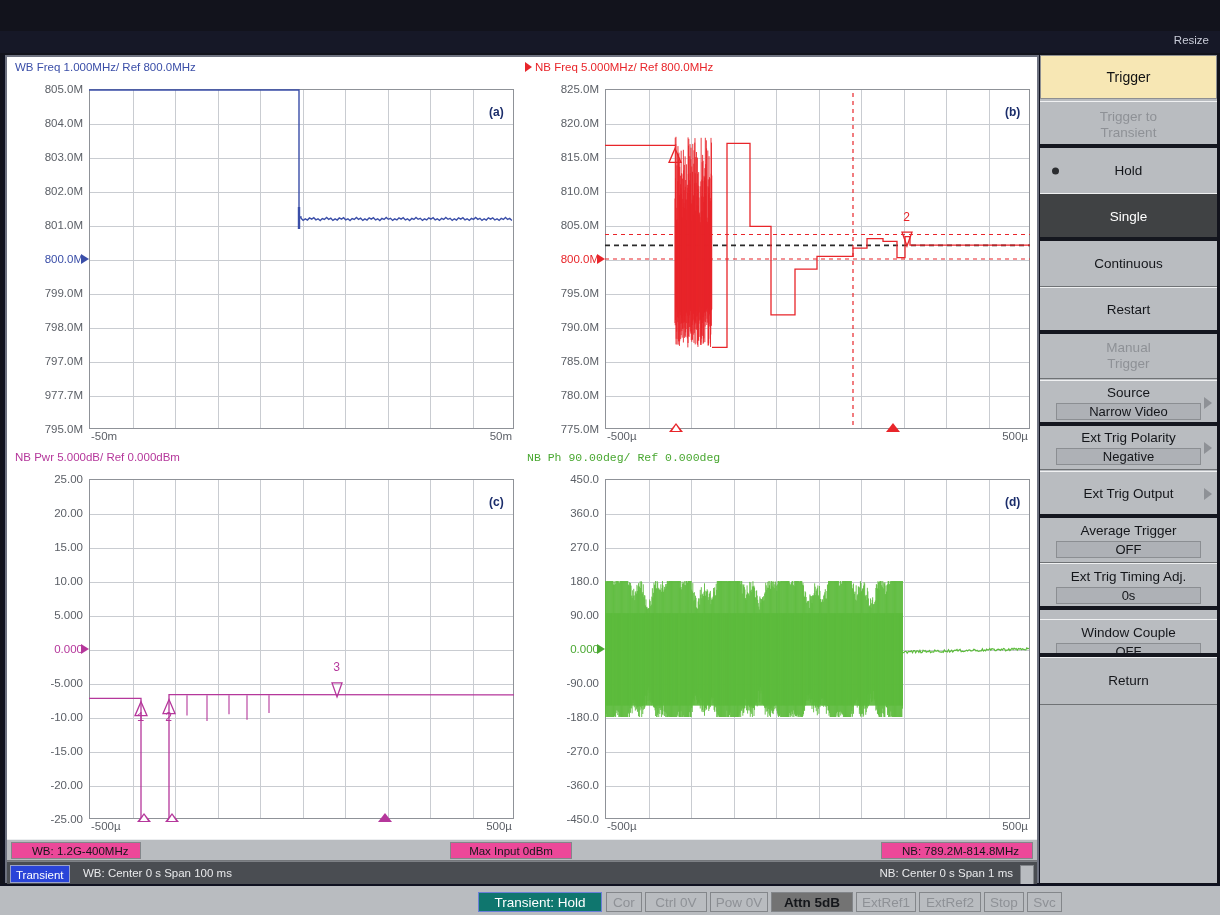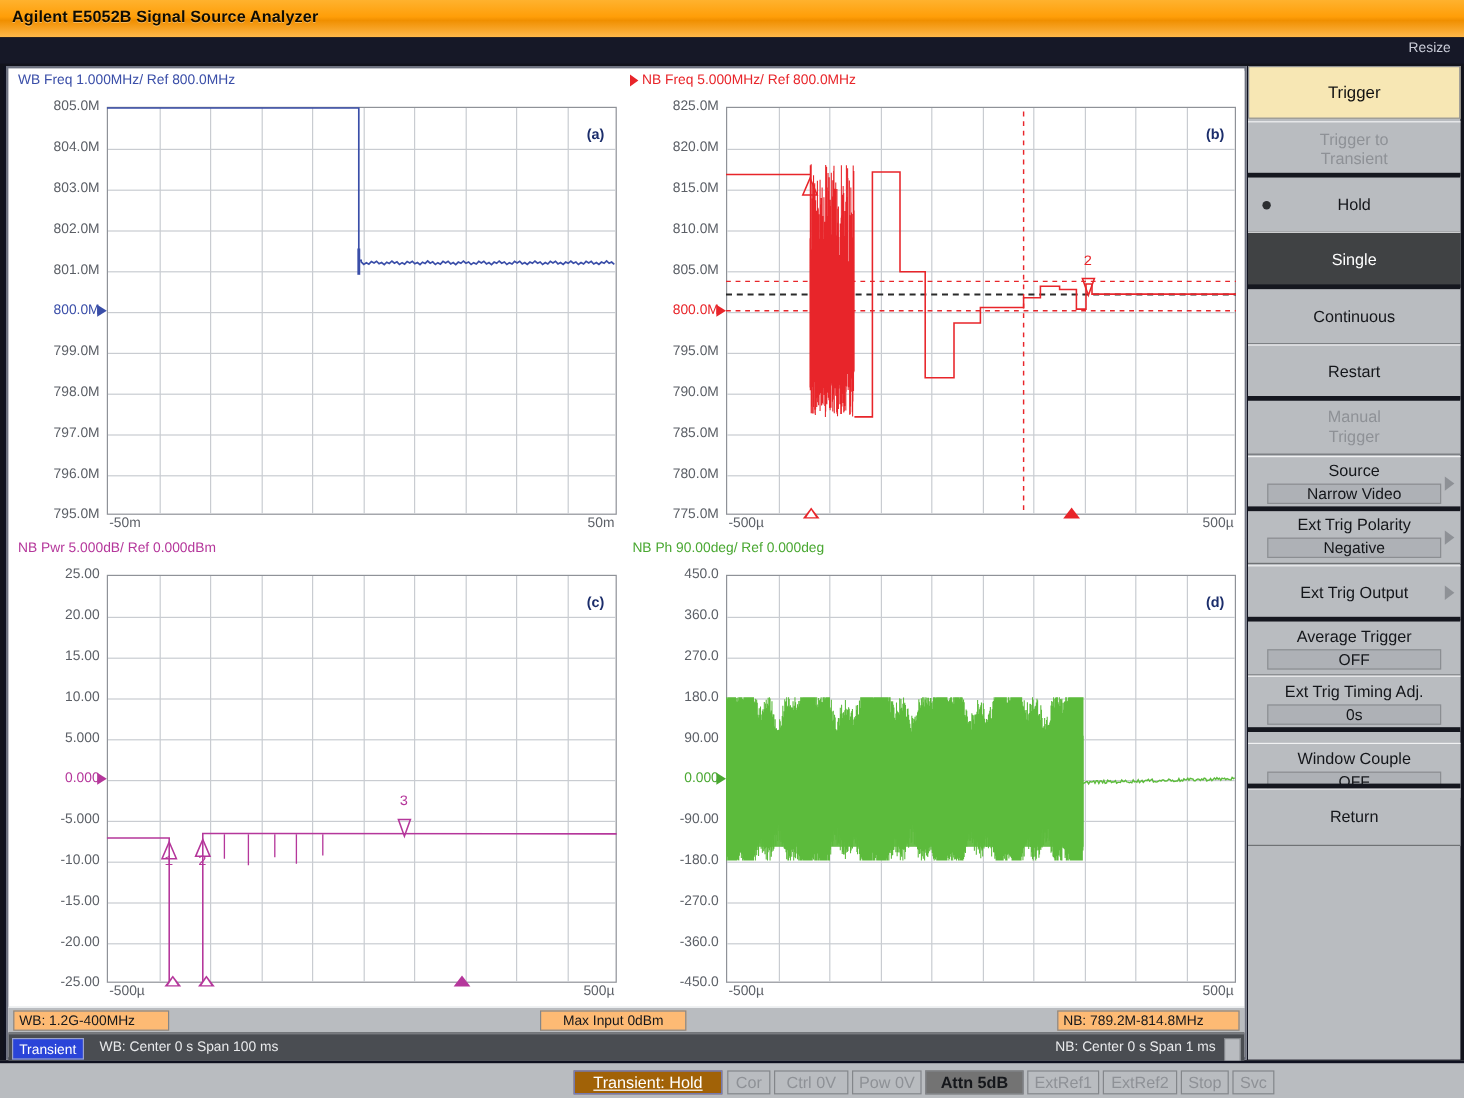--- a/index.html
+++ b/index.html
@@ -59,55 +59,52 @@
   .mItem .dot{position:absolute;left:12px;top:50%;width:7px;height:7px;border-radius:50%;
     background:#2b2d30;transform:translateY(-50%);}
   .mItem .arw{position:absolute;right:5px;top:50%;width:0;height:0;
     border-top:6px solid transparent;border-bottom:6px solid transparent;
     border-left:8px solid #8e9196;transform:translateY(-50%);}
   .mSep{position:absolute;left:0;width:177px;height:4px;background:#15171f;}
 
   
   .statRow{position:absolute;background:#b9bcc0;border-top:1px solid #eceef0;
     border-bottom:1px solid #74777b;box-sizing:border-box;}
-  .statCell{position:absolute;height:17px;background:#fdba74;border:1px solid #83868a;
+  .statCell{position:absolute;height:17px;background:#ec4899;border:1px solid #83868a;
     box-sizing:border-box;font-size:11.5px;color:#15171b;display:flex;align-items:center;
-    padding:0 4px;white-space:nowrap;}
+    padding:0 20px;white-space:nowrap;}
   .darkRow{position:absolute;background:#4a4d52;border-top:1px solid #7e8186;}
   .darkTxt{position:absolute;font-size:11.5px;color:#e9eaec;white-space:nowrap;}
   .blueChip{position:absolute;background:#2a44d8;color:#fff;font-size:11.5px;
     padding:1px 5px;border:1px solid #9aa2c9;box-sizing:border-box;}
 
   
   .btmBar{position:absolute;left:0;top:884px;width:1220px;height:31px;background:#b9bcc0;
     border-top:2px solid #0f1120;}
   .bChip{position:absolute;top:6px;height:20px;border:1px solid #83868a;box-sizing:border-box;
     font-size:13.5px;display:flex;align-items:center;justify-content:center;padding:0 6px;
     background:#b9bcc0;color:#8e9196;white-space:nowrap;}
-  .bChip.active{background:#a16207;color:#ffffff;border-color:#6b7fd8;text-decoration:underline;}
+  .bChip.active{background:#0f766e;color:#ffffff;border-color:#6b7fd8;}
   .bChip.warn{background:#737373;color:#15171b;border-color:#83868a;font-weight:bold;}
 
   .wm{position:absolute;right:0px;top:852px;width:170px;height:62px;opacity:.55;
     color:#7c7f86;font-size:11px;text-align:right;pointer-events:none;}
   .wm .cn{font-size:15px;font-weight:bold;color:#9da0a8;letter-spacing:1px;}
   .wm .url{font-size:11.5px;color:#9da0a8;}
   .wmCircle{position:absolute;left:8px;top:6px;width:40px;height:40px;border-radius:50%;
     border:2px solid #9da0a8;}
   .wmCircle:after{content:"";position:absolute;left:6px;top:18px;width:28px;height:2px;
     background:#9da0a8;transform:rotate(-35deg);}
   .ts{position:absolute;right:4px;top:16px;font-size:14px;color:#9ea1a8;letter-spacing:.5px;}
 </style>
 </head>
 <body>
 
 <div class="app">
 
-  <div class="titlebar">
-    <div class="ttl">Agilent E5052B Signal Source Analyzer</div>
-  </div>
   <div class="darkstrip"></div>
   <div class="resize">Resize</div>
 
   <div class="inst">
     <div class="screen">
 
       <div class="quad" style="left:2px;top:2px;width:512px;height:390px;">
         <div class="qlabel" style="color:#3a4ea8;">WB Freq 1.000MHz/ Ref 800.0MHz</div>
         <div class="plot" id="plotA" style="left:80px;top:30px;width:425px;height:340px;">
             <div class="vg" style="left: 43px;"></div>
@@ -134,21 +131,21 @@
             <div class="ytick" style="top: 30px; right: auto; width: 70px; left: 4px; text-align: right;">805.0M</div>
             <div class="ytick" style="top: 64px; right: auto; width: 70px; left: 4px; text-align: right;">804.0M</div>
             <div class="ytick" style="top: 98px; right: auto; width: 70px; left: 4px; text-align: right;">803.0M</div>
             <div class="ytick" style="top: 132px; right: auto; width: 70px; left: 4px; text-align: right;">802.0M</div>
             <div class="ytick" style="top: 166px; right: auto; width: 70px; left: 4px; text-align: right;">801.0M</div>
             <div class="ytick ref" style="top: 200px; right: auto; width: 70px; left: 4px; text-align: right; color: rgb(58, 78, 168);">800.0M</div>
             <div class="refarrow" style="left: 72px; top: 200px; border-left: 8px solid rgb(58, 78, 168);"></div>
             <div class="ytick" style="top: 234px; right: auto; width: 70px; left: 4px; text-align: right;">799.0M</div>
             <div class="ytick" style="top: 268px; right: auto; width: 70px; left: 4px; text-align: right;">798.0M</div>
             <div class="ytick" style="top: 302px; right: auto; width: 70px; left: 4px; text-align: right;">797.0M</div>
-            <div class="ytick" style="top: 336px; right: auto; width: 70px; left: 4px; text-align: right;">796.0M</div>
+            <div class="ytick" style="top: 336px; right: auto; width: 70px; left: 4px; text-align: right;">977.7M</div>
             <div class="ytick" style="top: 370px; right: auto; width: 70px; left: 4px; text-align: right;">795.0M</div>
           </div>
         <div id="xA">
             <div class="xtick" style="left: 82px; top: 371px;">-50m</div>
             <div class="xtick" style="left: 465px; top: 371px; width: 38px; text-align: right;">50m</div>
           </div>
         <svg id="svgA" style="position:absolute;left:80px;top:30px;" width="425" height="340">
             <path d="M 0 1 L 210 1 L 210 128 L 212 128 L 212.0 129.2 L 214.1 131.3 L 216.3 129.9 L 218.4 131.1 L 220.5 128.9 L 222.7 130.1 L 224.8 128.7 L 226.9 130.8 L 229.0 129.8 L 231.2 131.5 L 233.3 129.5 L 235.4 130.5 L 237.6 128.5 L 239.7 130.3 L 241.8 129.2 L 243.9 131.4 L 246.1 129.9 L 248.2 131.1 L 250.3 128.9 L 252.5 130.1 L 254.6 128.7 L 256.7 130.8 L 258.9 129.8 L 261.0 131.5 L 263.1 129.5 L 265.3 130.5 L 267.4 128.5 L 269.5 130.3 L 271.6 129.2 L 273.8 131.4 L 275.9 129.9 L 278.0 131.1 L 280.2 128.8 L 282.3 130.1 L 284.4 128.7 L 286.6 130.9 L 288.7 129.8 L 290.8 131.5 L 292.9 129.4 L 295.1 130.4 L 297.2 128.5 L 299.3 130.3 L 301.5 129.3 L 303.6 131.4 L 305.7 129.9 L 307.9 131.0 L 310.0 128.8 L 312.1 130.1 L 314.2 128.7 L 316.4 130.9 L 318.5 129.8 L 320.6 131.5 L 322.8 129.4 L 324.9 130.4 L 327.0 128.5 L 329.1 130.3 L 331.3 129.3 L 333.4 131.4 L 335.5 129.9 L 337.7 131.0 L 339.8 128.8 L 341.9 130.1 L 344.1 128.7 L 346.2 130.9 L 348.3 129.8 L 350.4 131.4 L 352.6 129.4 L 354.7 130.4 L 356.8 128.5 L 359.0 130.3 L 361.1 129.3 L 363.2 131.4 L 365.4 129.8 L 367.5 131.0 L 369.6 128.8 L 371.8 130.1 L 373.9 128.7 L 376.0 130.9 L 378.1 129.8 L 380.3 131.4 L 382.4 129.4 L 384.5 130.4 L 386.7 128.5 L 388.8 130.3 L 390.9 129.3 L 393.0 131.4 L 395.2 129.8 L 397.3 131.0 L 399.4 128.8 L 401.6 130.1 L 403.7 128.8 L 405.8 131.0 L 408.0 129.8 L 410.1 131.4 L 412.2 129.4 L 414.4 130.4 L 416.5 128.5 L 418.6 130.4 L 420.7 129.4 L 422.9 131.4 " fill="none" stroke="#3a4ea8" stroke-width="1.4"></path>
             <path d="M 210 118 L 210 140" fill="none" stroke="#3a4ea8" stroke-width="2.4"></path>
           </svg>
@@ -277,21 +274,21 @@
       <div class="botTri" style="left: 128px; top: 364px; border-bottom: 9px solid rgb(181, 55, 155);">
             <div style="position: absolute; left: -4px; top: 2px; width: 0px; height: 0px; border-left: 4px solid transparent; border-right: 4px solid transparent; border-bottom: 6px solid rgb(255, 255, 255);"></div>
           </div>
           <div class="botTri" style="left: 156px; top: 364px; border-bottom: 9px solid rgb(181, 55, 155);">
             <div style="position: absolute; left: -4px; top: 2px; width: 0px; height: 0px; border-left: 4px solid transparent; border-right: 4px solid transparent; border-bottom: 6px solid rgb(255, 255, 255);"></div>
           </div>
           <div class="botTri" style="left: 369px; top: 364px; border-bottom: 9px solid rgb(181, 55, 155);"></div>
         </div>
 
       <div class="quad" style="left:514px;top:392px;width:516px;height:390px;">
-        <div class="qlabel" style="color:#4aa832;">NB Ph 90.00deg/ Ref 0.000deg</div>
+        <div class="qlabel" style="color:#4aa832;font-family:Liberation Mono, monospace;">NB Ph 90.00deg/ Ref 0.000deg</div>
         <div class="plot" id="plotD" style="left:84px;top:30px;width:425px;height:340px;">
             <div class="vg" style="left: 43px;"></div>
             <div class="vg" style="left: 85px;"></div>
             <div class="vg" style="left: 128px;"></div>
             <div class="vg" style="left: 170px;"></div>
             <div class="vg" style="left: 213px;"></div>
             <div class="vg" style="left: 255px;"></div>
             <div class="vg" style="left: 298px;"></div>
             <div class="vg" style="left: 340px;"></div>
             <div class="vg" style="left: 383px;"></div>

